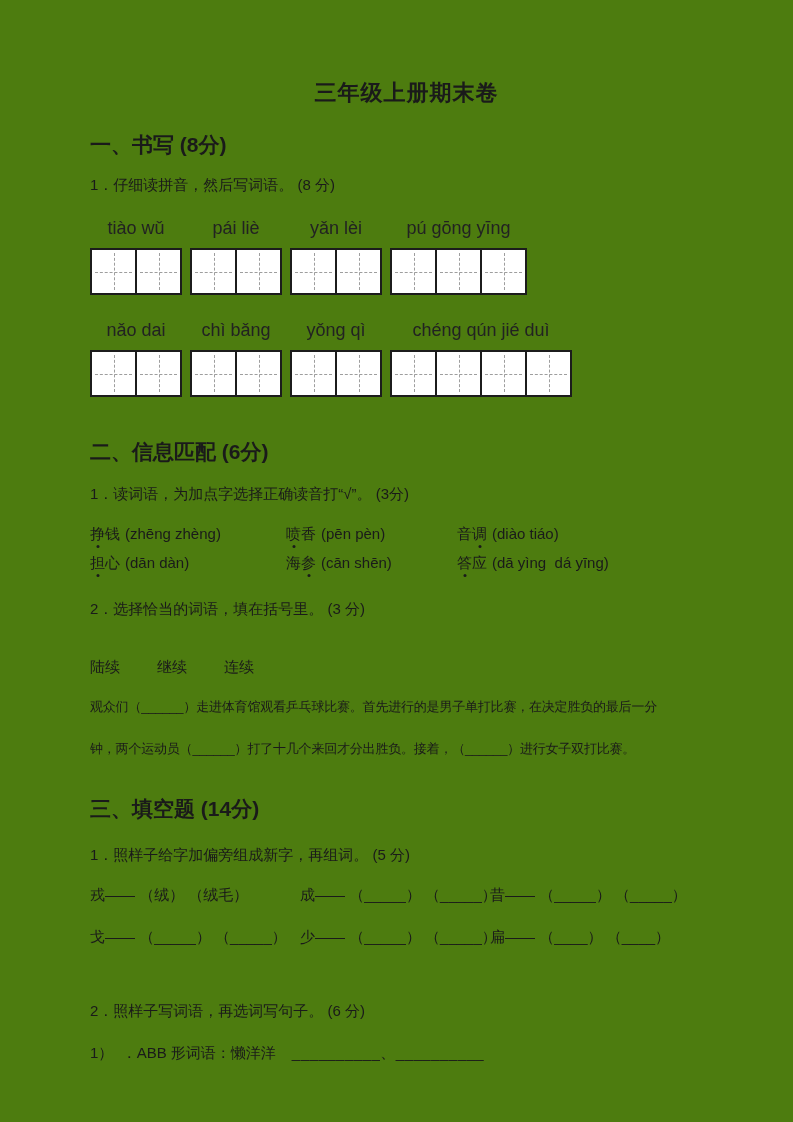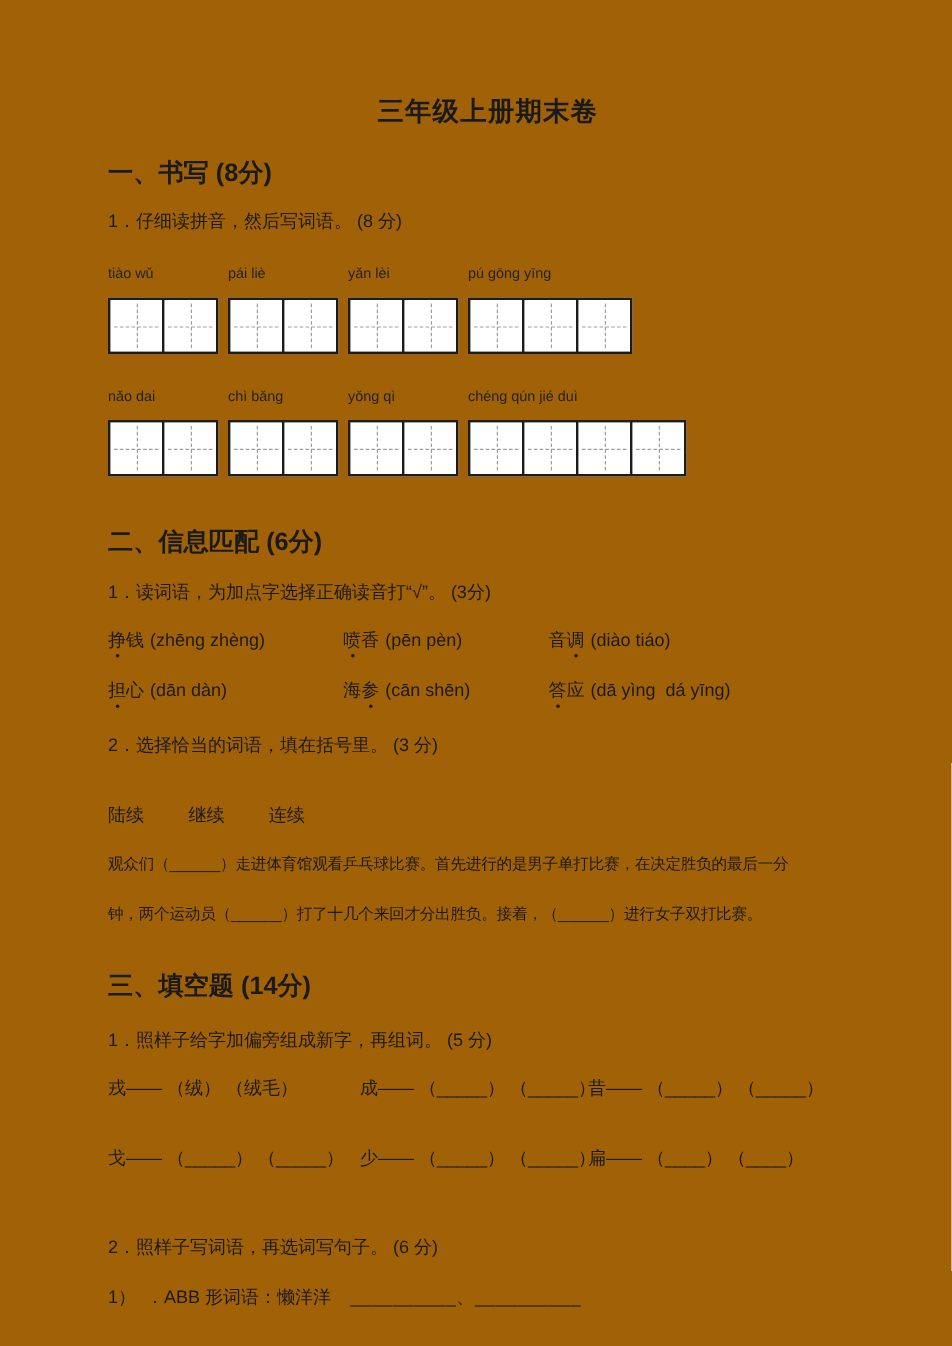--- a/index.html
+++ b/index.html
@@ -1,19 +1,19 @@
 <!DOCTYPE html>
 <html><head>
 <meta charset="utf-8">
 <style>
   html,body { margin:0; padding:0; background:#ffffff; }
   .page {
     position:relative;
     width:793px; height:1122px;
-    background:#a16207;
+    background:#4d7c0f;
     box-sizing:border-box;
     padding:78px 70px 0 90px;
     font-family:"Liberation Sans", sans-serif;
     color:#1a1a1a;
     font-size:15px;
     overflow:hidden;
   }
   .title {
     margin:0; text-align:center;
     font-size:22px; font-weight:bold;
@@ -35,56 +35,56 @@
   .m-sec3h { margin-top:38px; }
   .m-sec3q1 { margin-top:24px; }
   .m-derive { margin-top:18px; }
   .m-sec3q2 { margin-top:52px; }
   .m-abb { margin-top:20px; }
 
   
   .grid-row { display:flex; gap:8px; }
   .group { display:flex; flex-direction:column; }
   .pinyin-label {
-    text-align:left; white-space:nowrap;
+    text-align:center; white-space:nowrap;
     height:20px; line-height:20px; margin-bottom:10px;
-    font-size:12px; color:#222;
+    font-size:18px; color:#222;
   }
   .tz-cells { display:flex; }
   .tz-cell {
     position:relative; width:43px; height:43px;
     border:2px solid #1c1c1c; margin-left:-2px; background:#fff;
   }
   .tz-cell:first-child { margin-left:0; }
   .tz-cell i { display:block; }
   .tz-cell .hl { position:absolute; left:3px; right:3px; top:50%; border-top:1px dashed #9e9e9e; }
   .tz-cell .vl { position:absolute; top:3px; bottom:3px; left:50%; border-left:1px dashed #9e9e9e; }
 
   
   .words-grid {
     display:grid; grid-template-columns:196px 171px auto;
-    row-gap:20px; line-height:22px;
+    row-gap:7px; line-height:22px;
   }
   .word { white-space:nowrap; }
   .dotted { display:inline-block; position:relative; }
   .dotted::after {
     content:""; position:absolute; left:50%; bottom:-3px;
     width:3px; height:3px; border-radius:50%; background:#1a1a1a;
     transform:translateX(-50%);
   }
   .py { margin-left:5px; }
 
   .options { display:flex; gap:37px; line-height:22px; }
 
   .passage div { line-height:22px; white-space:nowrap; font-size:13px; letter-spacing:-0.2px; }
   .passage div + div { margin-top:20px; }
 
   .derive-grid {
     display:grid; grid-template-columns:210px 190px auto;
-    row-gap:36px; line-height:22px; white-space:nowrap;
+    row-gap:20px; line-height:22px; white-space:nowrap;
   }
 
   .abb-line { line-height:22px; white-space:nowrap; }
   .abb-blanks { margin-left:16px; letter-spacing:0.5px; }
 </style>
 </head>
 <body>
 
 <div class="page">
 

